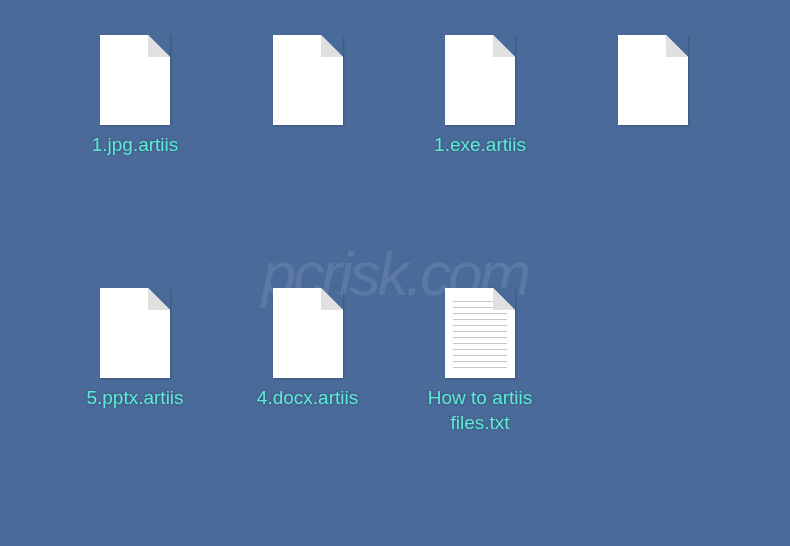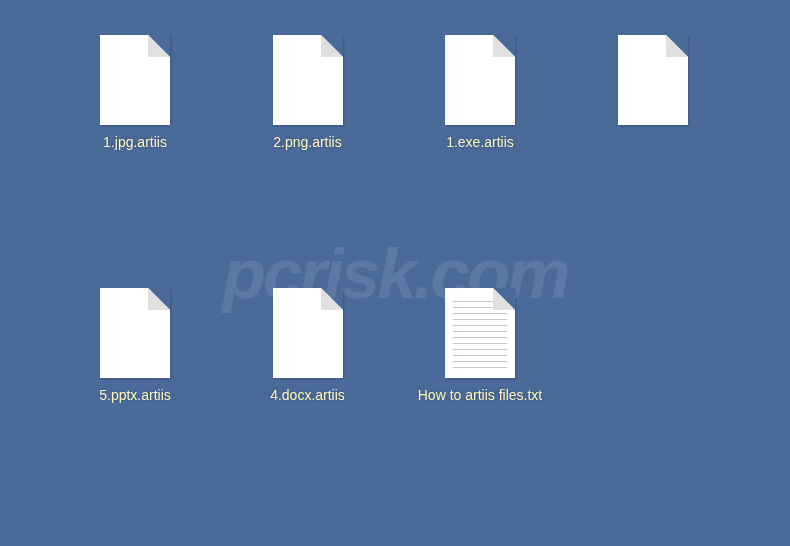--- a/index.html
+++ b/index.html
@@ -119,36 +119,36 @@
       background: repeating-linear-gradient(
         to bottom,
         transparent 0px,
         transparent 5px,
         #c8c8c8 5px,
         #c8c8c8 6px
       );
     }
     
     .file-label {
-      color: #fef9c3;
-      font-size: 14px;
+      color: #5eead4;
+      font-size: 19px;
       text-align: center;
       line-height: 1.3;
       text-shadow: 0 0 3px rgba(0,0,0,0.3);
       max-width: 150px;
       word-wrap: break-word;
     }
     
     .watermark {
       position: absolute;
       top: 50%;
       left: 50%;
       transform: translate(-50%, -50%);
-      font-size: 71px;
-      font-weight: bold;
+      font-size: 62px;
+      font-weight: normal;
       color: rgba(255, 255, 255, 0.1);
       pointer-events: none;
       letter-spacing: -3px;
       font-style: italic;
       white-space: nowrap;
     }
   </style>
 </head>
 <body>
 
@@ -158,21 +158,20 @@
     <div class="file-icon">
       <div class="blank-file"></div>
     </div>
     <div class="file-label">1.jpg.artiis</div>
   </div>
 
   <div class="file-item">
     <div class="file-icon">
       <div class="blank-file"></div>
     </div>
-    <div class="file-label">2.png.artiis</div>
   </div>
 
   <div class="file-item">
     <div class="file-icon">
       <div class="blank-file"></div>
     </div>
     <div class="file-label">1.exe.artiis</div>
   </div>
 
   <div class="file-item">

